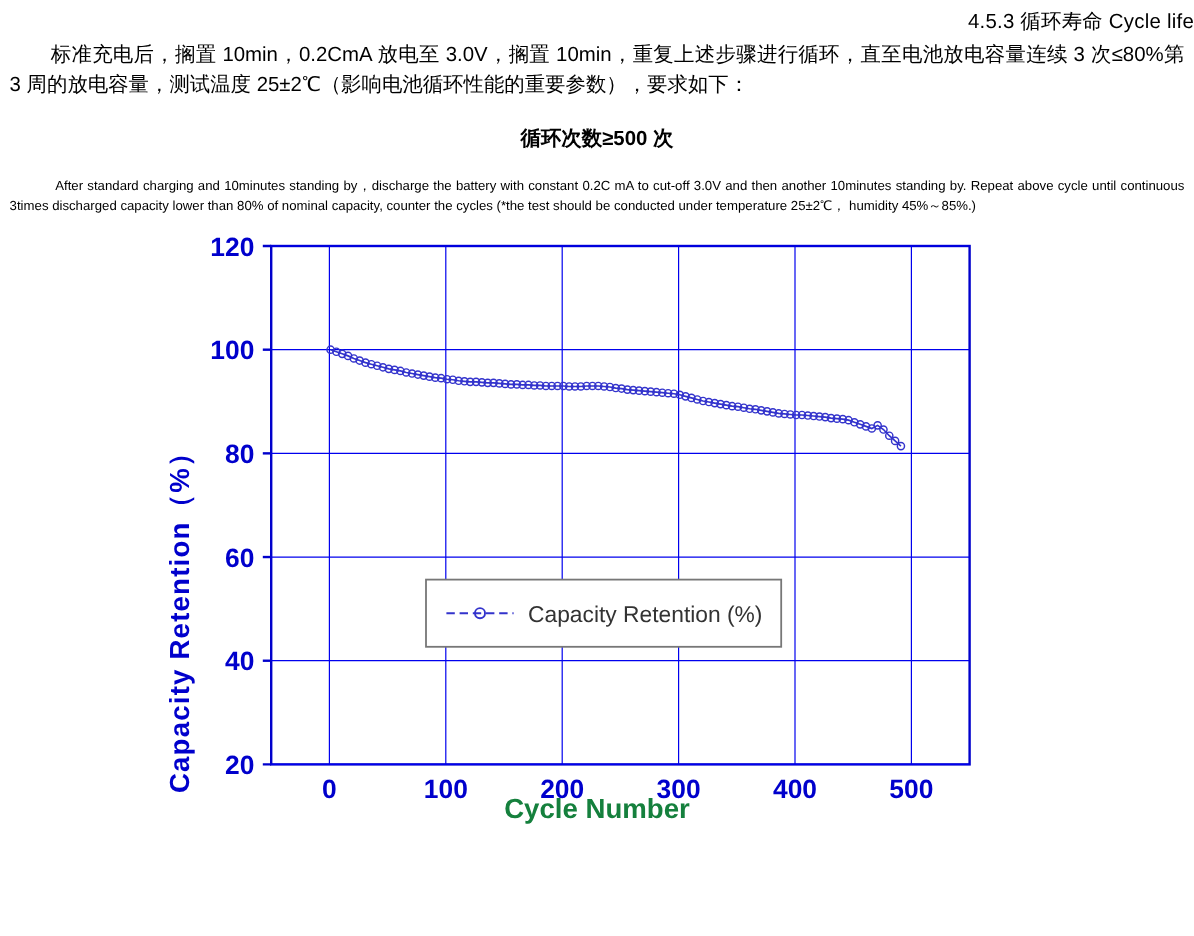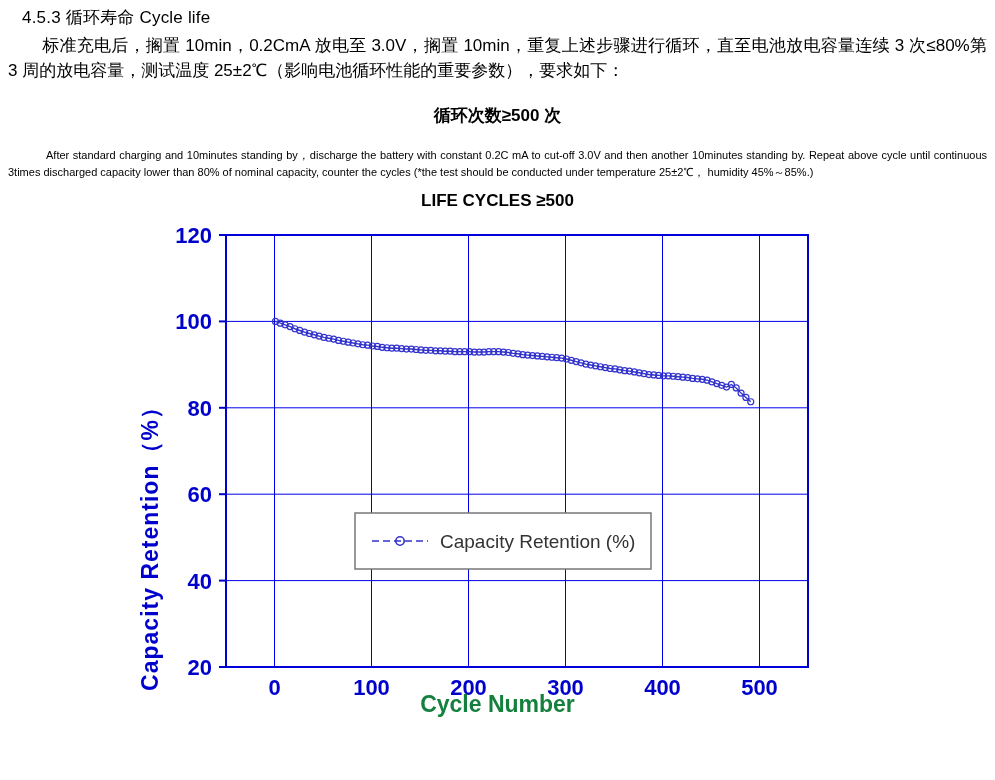--- a/index.html
+++ b/index.html
@@ -19,20 +19,21 @@
     width: 995px;
     height: 780px;
     position: relative;
     box-sizing: border-box;
   }
   .heading {
     font-size: 17px;
     margin: 6px 0 0 22px;
     line-height: 1.45;
     letter-spacing: 0.2px;
+    text-align: right;
   }
   .para-cn {
     font-size: 17px;
     line-height: 1.5;
     margin: 2px 8px 0 8px;
     text-align: justify;
     text-justify: inter-ideograph;
   }
   .para-cn .indent {
     display: inline-block;
@@ -112,21 +113,20 @@
 <div class="page">
 
   <div class="heading">4.5.3 循环寿命  Cycle life</div>
 
   <div class="para-cn"><span class="indent"></span><span>标准充电后，搁置 10min，0.2CmA 放电至 3.0V，搁置 10min，重复上述步骤进行循环，直至电池放电容量连续 3 次≤80%第 3 周的放电容量，测试温度 25±2℃（影响电池循环性能的重要参数），要求如下：</span></div>
 
   <div class="center-bold">循环次数≥500 次</div>
 
   <div class="para-en"><span class="indent"></span><span>After standard charging and 10minutes standing by，discharge the battery with constant 0.2C mA to cut-off 3.0V and then another 10minutes standing by. Repeat above cycle until continuous 3times discharged capacity lower than 80% of nominal capacity, counter the cycles (*the test should be conducted under temperature 25±2℃， humidity 45%～85%.)</span></div>
 
-  <div class="chart-title">LIFE CYCLES ≥500</div>
 
   <div class="chart-wrap">
 
     <div class="ylabel">Capacity Retention（%）</div>
 
     <svg class="plot" width="995" height="520">
 
       <rect id="plot-frame" x="226" y="22" width="582" height="432" fill="#ffffff" stroke="#0000cc" stroke-width="2"></rect>
       <g id="gridlines">
           <line x1="274.5" x2="274.5" y1="22" y2="454" stroke="#0000ee" stroke-width="1"></line>

